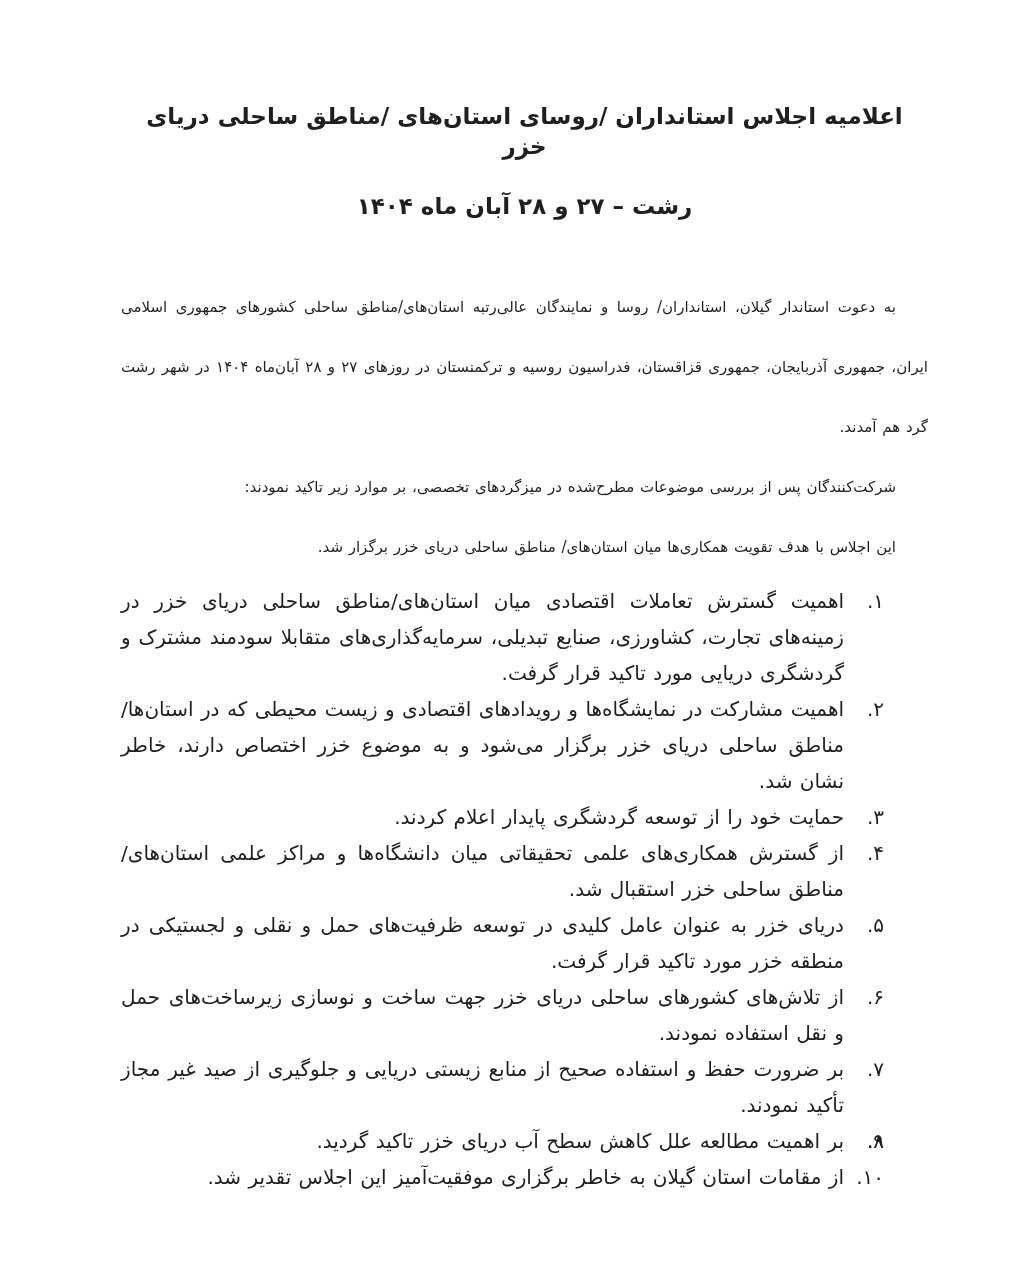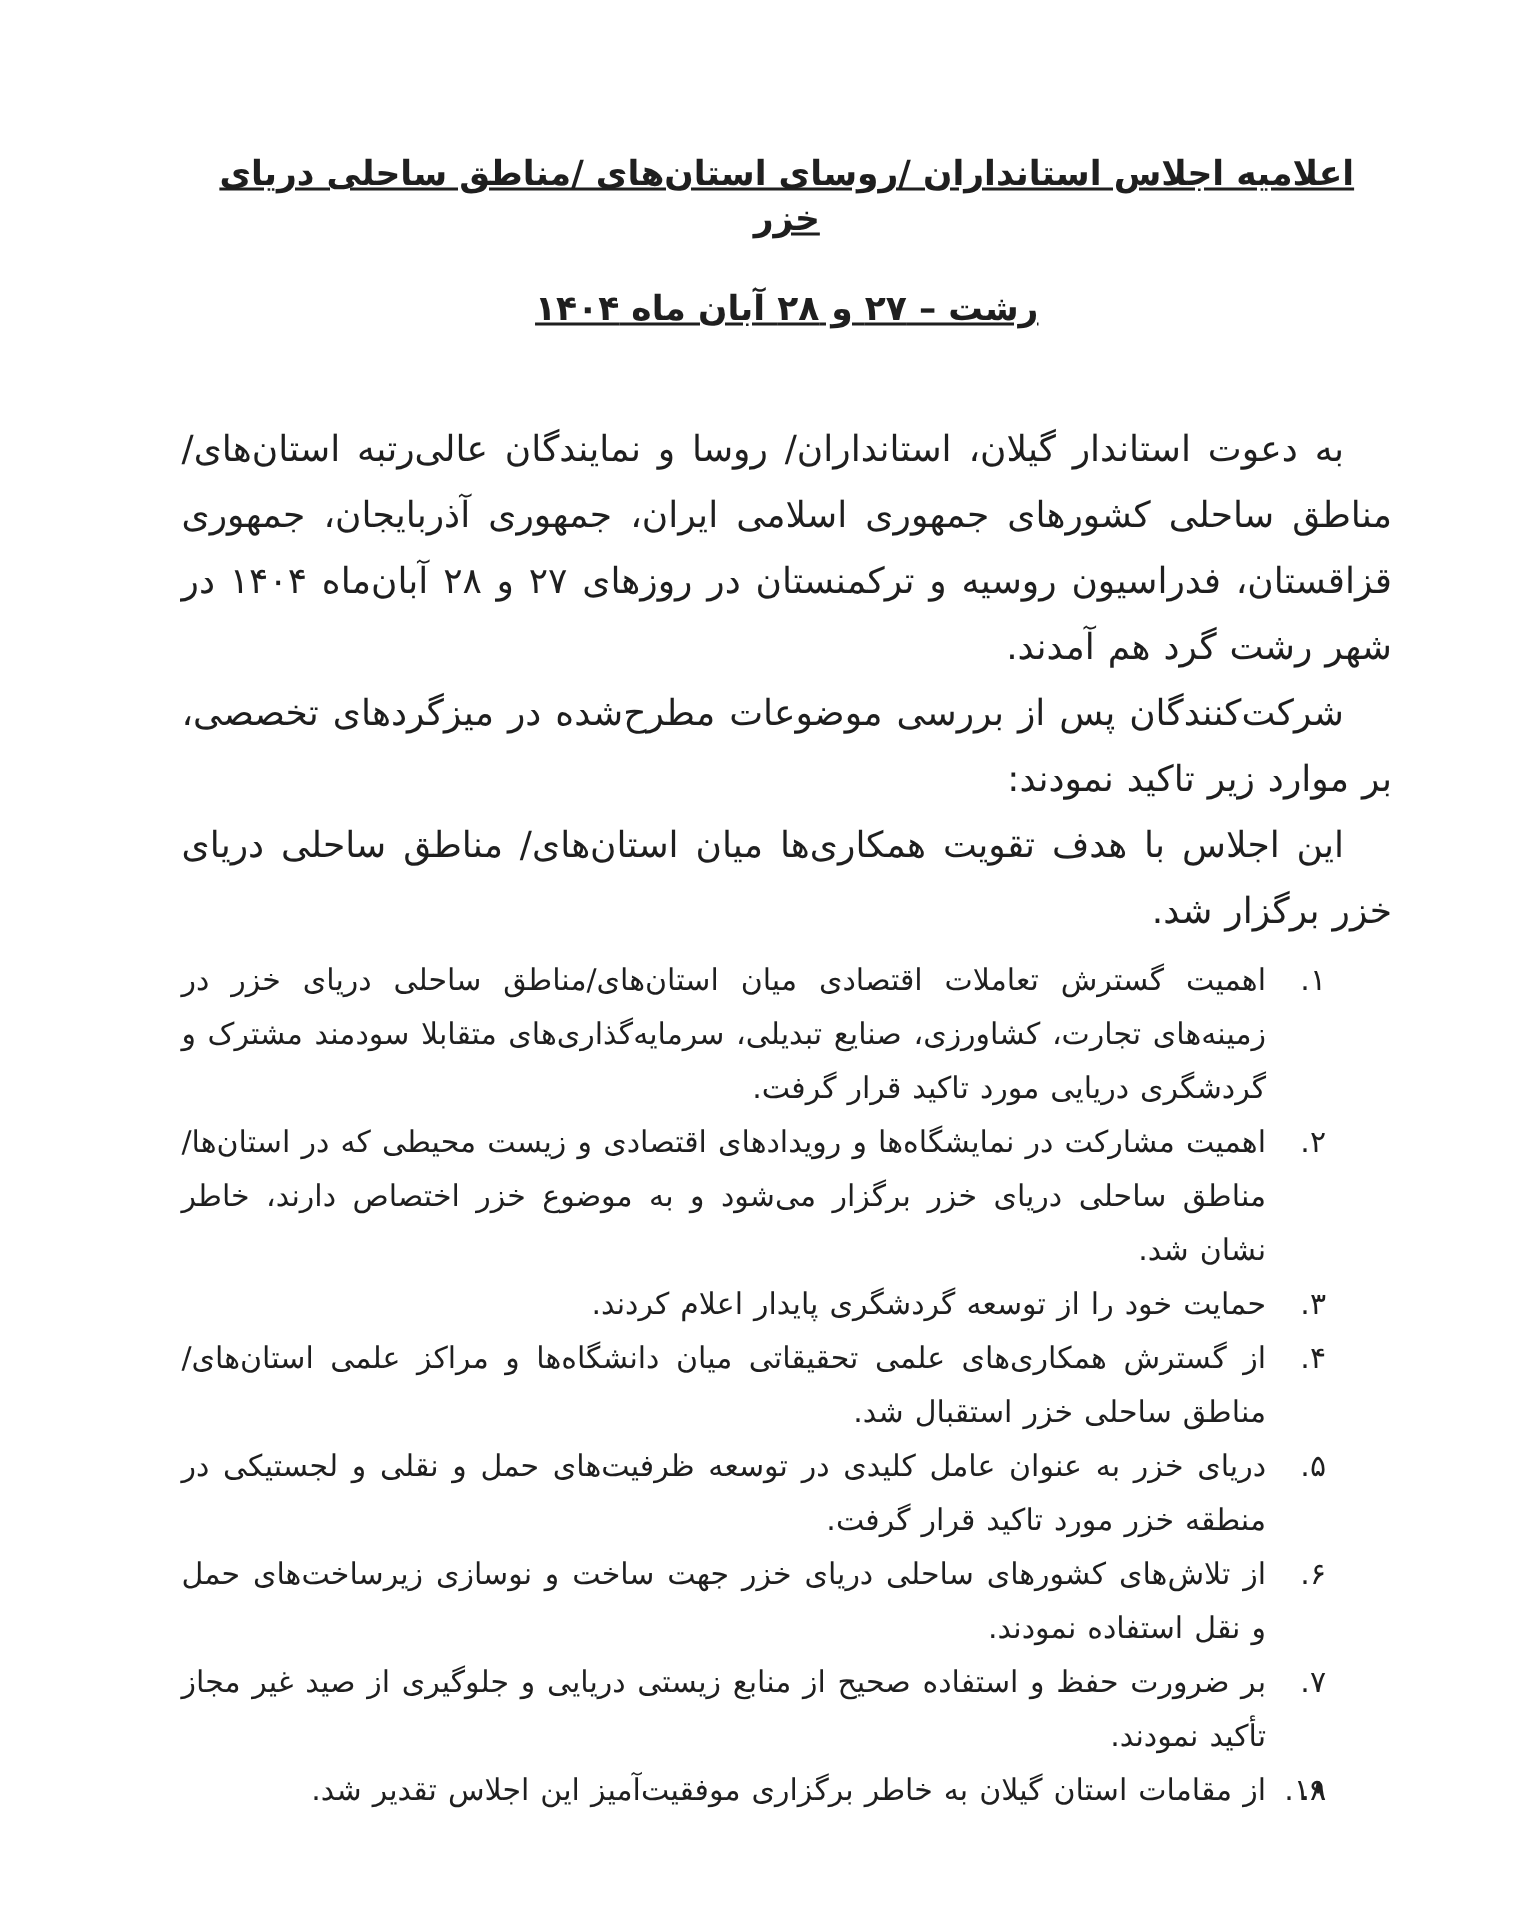--- a/index.html
+++ b/index.html
@@ -24,37 +24,36 @@
   .content {
     position: absolute;
     top: 0;
     right: 98px;
     width: 807px;
   }
   
   .titles {
     padding-top: 101px;
     text-align: center;
-    text-decoration: underline;
   }
   .title-line {
     font-size: 23px;
     font-weight: bold;
     line-height: 30px;
     margin: 0 0 30px 0;
     letter-spacing: 0;
   }
   
   .intro {
     margin-top: 56px;
   }
   .para {
     margin: 0;
-    font-size: 24px;
-    line-height: 44px;
+    font-size: 15px;
+    line-height: 60px;
     text-align: justify;
     text-indent: 32px;
     word-spacing: 1px;
   }
   
   .list {
     margin-top: 6px;
   }
   .list-item {
     position: relative;
@@ -124,20 +123,21 @@
         <span class="list-num">۷.</span>
         <span class="list-text">بر ضرورت حفظ و استفاده صحیح از منابع زیستی دریایی و جلوگیری از صید غیر مجاز تأکید نمودند.</span>
       </div>
 
       <div class="list-item">
         <span class="list-num">۸.</span>
       </div>
 
       <div class="list-item">
         <span class="list-num">۹.</span>
+        <span class="list-text">بر اهمیت مطالعه علل کاهش سطح آب دریای خزر تاکید گردید.</span>
       </div>
 
       <div class="list-item">
         <span class="list-num">۱۰.</span>
         <span class="list-text">از مقامات استان گیلان به خاطر برگزاری موفقیت‌آمیز این اجلاس تقدیر شد.</span>
       </div>
 
     </div>
   </div>
 </div>

